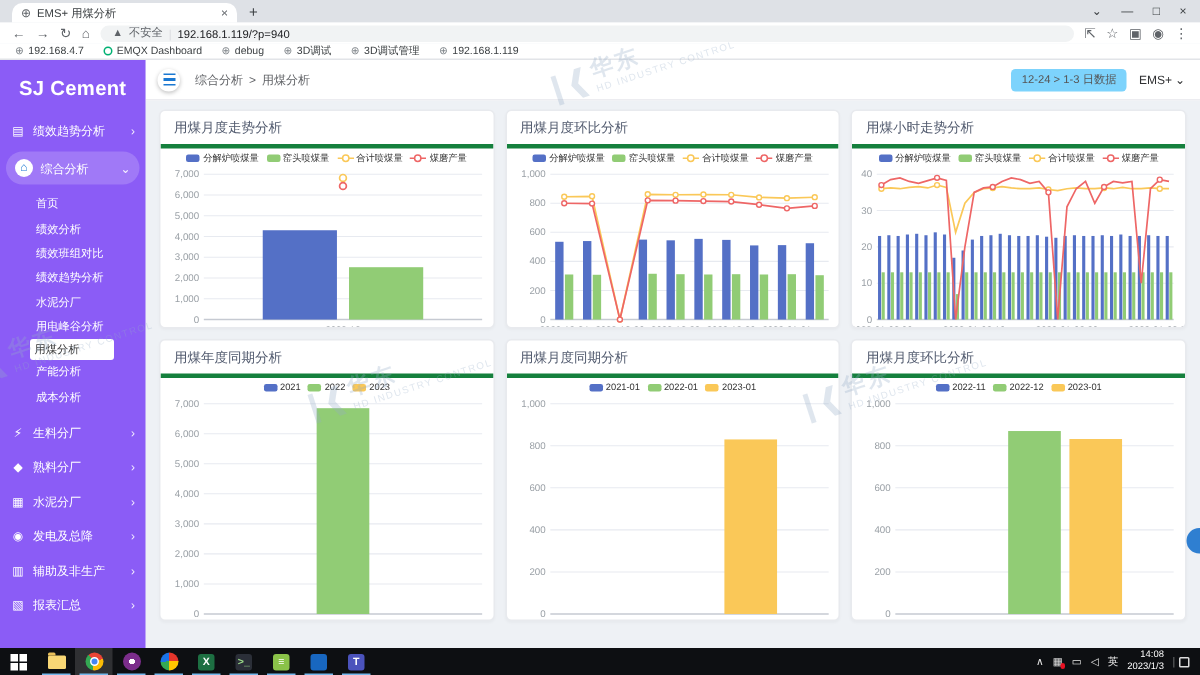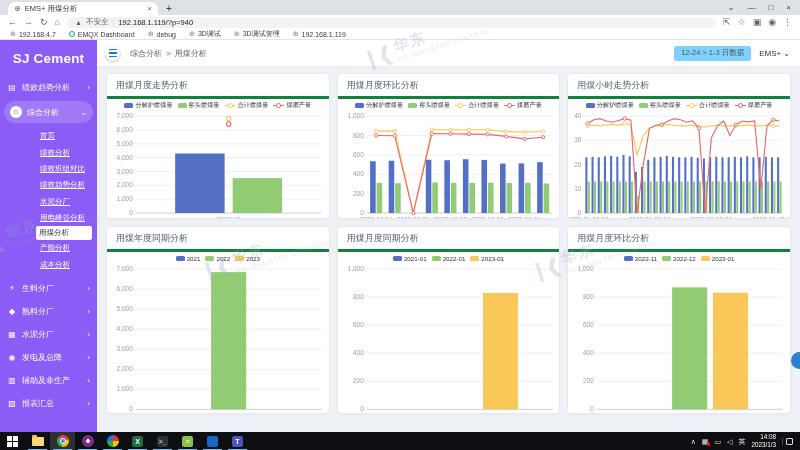--- a/index.html
+++ b/index.html
@@ -28,21 +28,21 @@
 
   
   .page{position:relative;display:flex;height:392px;}
   .sidebar{width:97px;background:#8b5cf6;color:#fff;flex-shrink:0;position:relative;z-index:2;}
   .sb-logo{font-size:13.5px;font-weight:bold;text-align:center;padding:11px 0 10px;letter-spacing:.2px;}
   .sb-item{display:flex;align-items:center;gap:5px;padding:6px 7px;font-size:8px;cursor:pointer;}
   .sb-item .ic{font-size:8px;width:10px;text-align:center;}
   .sb-item .chev{margin-left:auto;font-size:8px;opacity:.9;}
   .sb-item.active{background:rgba(255,255,255,.18);border-radius:12px;margin:2px 4px;padding:5px 6px;}
   .sb-item.active .ic{background:#fff;color:#1a78d2;width:12px;height:12px;border-radius:50%;line-height:12px;font-size:8px;}
-  .submenu{padding:3px 16px 4px;text-decoration:underline;}
+  .submenu{padding:3px 0 4px;}
   .sub-item{font-size:7.5px;padding:3.2px 0 3.2px 24px;cursor:pointer;white-space:nowrap;}
   .sub-item.selected{background:#fff;color:#333;width:56px;margin-left:20px;padding:2px 3px;border-radius:2px;}
   .main{flex:1;position:relative;overflow:hidden;}
   .topbar{height:27px;background:#fff;display:flex;align-items:center;padding:0 10px 0 8px;border-bottom:1px solid #ececf0;}
   .burger{width:15px;height:15px;border-radius:50%;background:#fff;box-shadow:0 1px 3px rgba(0,0,0,.25);
           display:flex;flex-direction:column;justify-content:center;gap:2px;align-items:center;cursor:pointer;}
   .burger i{display:block;width:8px;height:1.2px;background:#1a78d2;}
   .crumbs{margin-left:10px;font-size:8px;color:#606266;display:flex;gap:4px;align-items:center;}
   .range-btn{margin-left:auto;background:#7dd3fc;border-radius:3px;padding:2.5px 7px;font-size:7.5px;color:#555;cursor:pointer;}
   .profile{margin-left:8px;font-size:8px;color:#303133;display:flex;align-items:center;gap:2px;cursor:pointer;}

